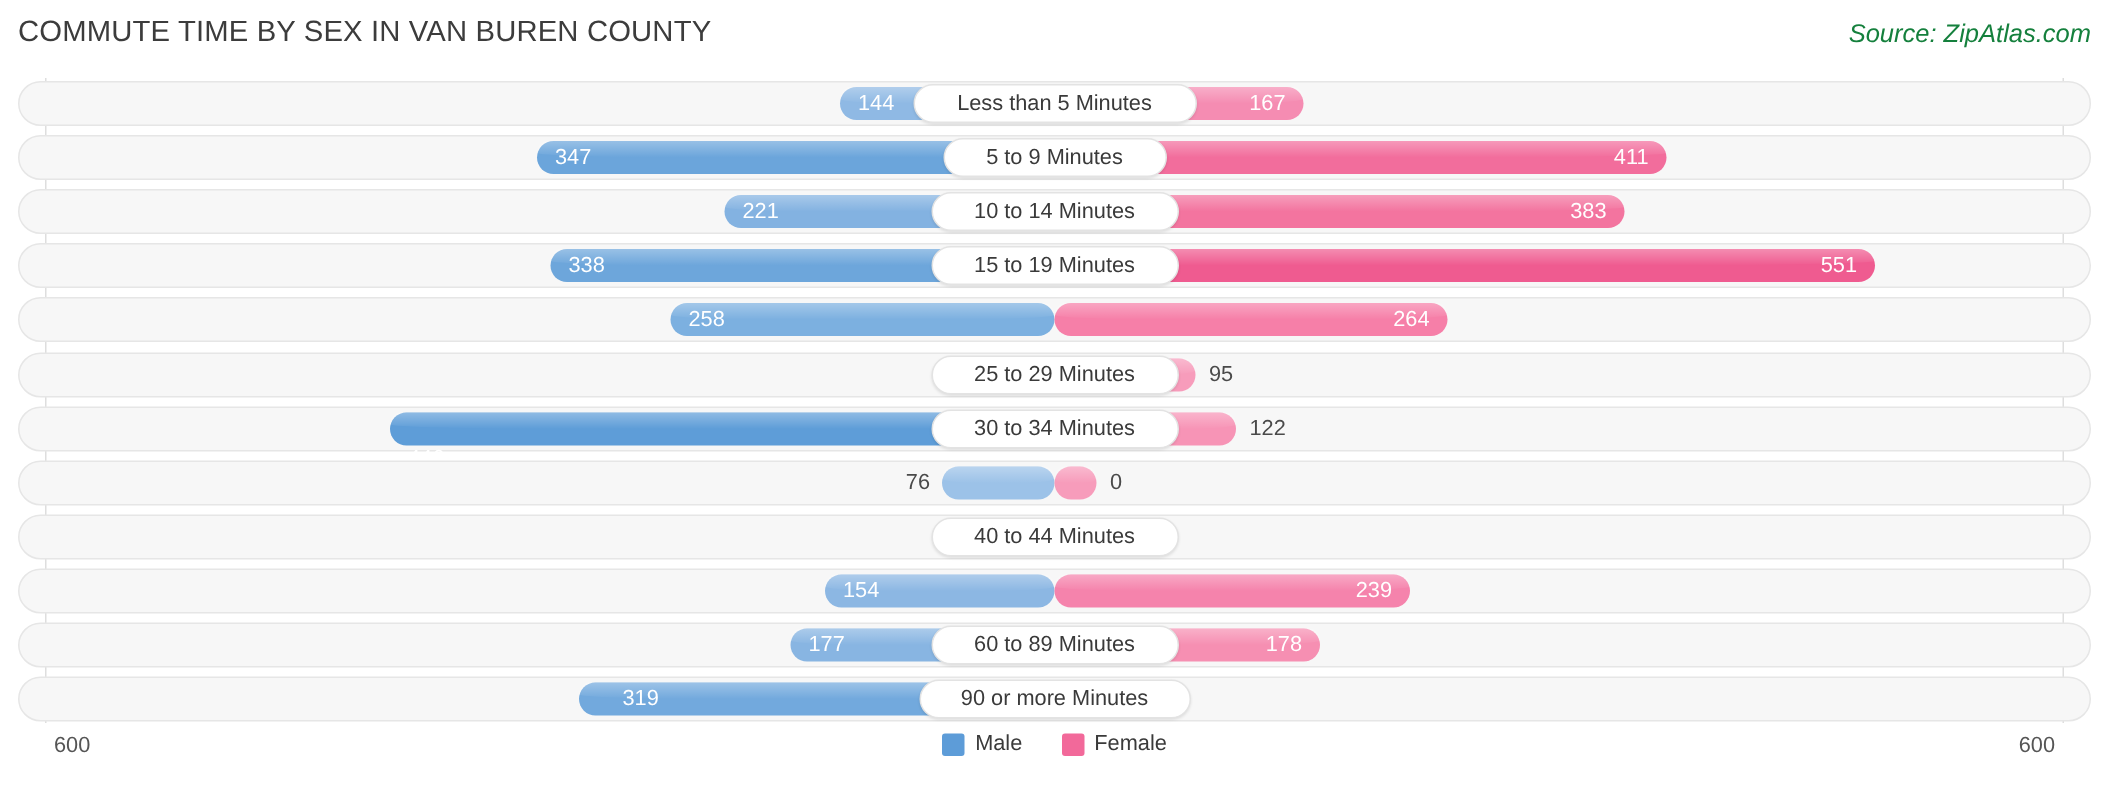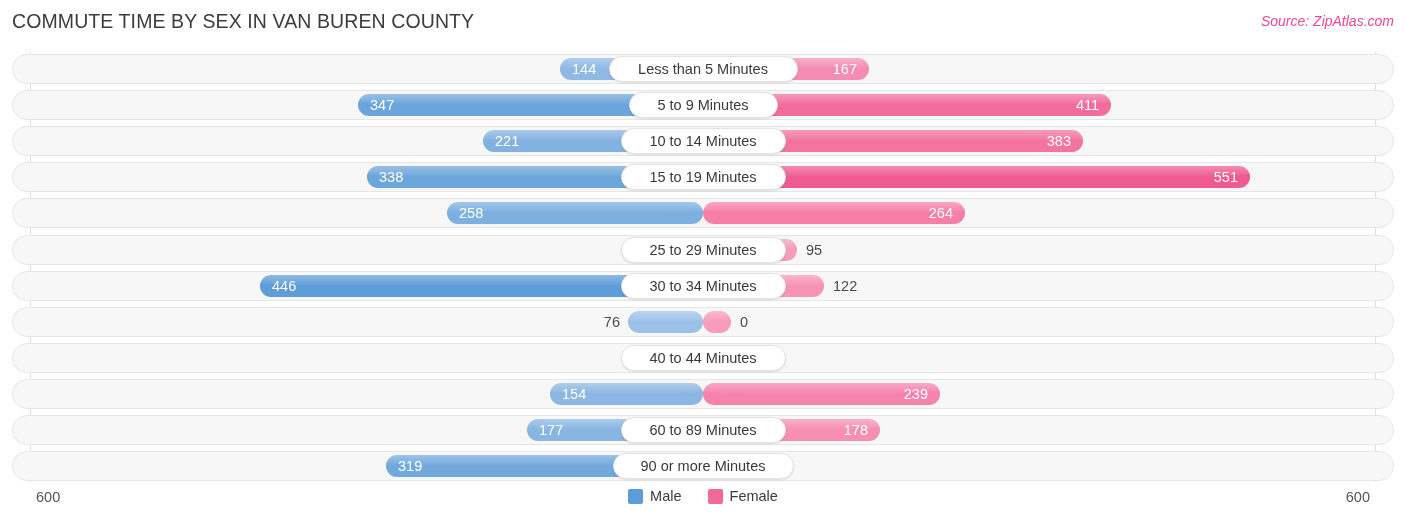--- a/index.html
+++ b/index.html
@@ -14,22 +14,22 @@
   #chart-root{position:relative;width:1406px;height:523px;}
 
   
   .title{
     position:absolute;left:12px;top:10px;
     font-size:19.5px;letter-spacing:.1px;
     color:#3c3c3c;white-space:nowrap;
   }
   .source{
     position:absolute;right:12px;top:13px;
-    font-size:14px;font-style:italic;
-    color:#ec4899;white-space:nowrap;
+    font-size:17px;font-style:italic;
+    color:#15803d;white-space:nowrap;
   }
 
   
   .plot{
     position:absolute;left:0;top:52px;
     width:1406px;height:430px;
   }
   .axis-line{
     position:absolute;top:0;width:1px;height:430px;
     background:#dedede;
@@ -196,21 +196,21 @@
       </div>
       <div class="row" style="top: 218.6px;">
         <div class="track"></div>
         <div class="bar bar-male" style="left: 248px; width: 443px; background: rgb(94, 157, 216);">
           <span class="bar-shine"></span>
         </div>
         <div class="bar bar-female" style="left: 691px; width: 121px; background: rgb(247, 148, 182);">
           <span class="bar-shine"></span>
         </div>
         <div class="cat-pill" style="left: 608.5px; width: 165px;">30 to 34 Minutes</div>
-        <div class="val val-in" style="left: 260px;">446</div>
+        <div class="val val-in" style="left: 260px; margin-top: 20px;">446</div>
         <div class="val val-out val-female-out" style="left: 821px; width: 58px;">122</div>
       </div>
       <div class="row" style="top: 254.7px;">
         <div class="track"></div>
         <div class="bar bar-male" style="left: 616px; width: 75px; background: rgb(156, 194, 232);">
           <span class="bar-shine"></span>
         </div>
         <div class="bar bar-female" style="left: 691px; width: 28px; background: rgb(247, 156, 187);">
           <span class="bar-shine"></span>
         </div>
@@ -254,21 +254,21 @@
       </div>
       <div class="row" style="top: 399.1px;">
         <div class="track"></div>
         <div class="bar bar-male" style="left: 374px; width: 317px; background: rgb(114, 169, 221);">
           <span class="bar-shine"></span>
         </div>
         <div class="bar bar-female" style="left: 691px; width: 57px; background: rgb(247, 156, 187);">
           <span class="bar-shine"></span>
         </div>
         <div class="cat-pill" style="left: 600.5px; width: 181px;">90 or more Minutes</div>
-        <div class="val val-in" style="left: 386px;">319</div>
+        <div class="val val-in" style="left: 403px;">319</div>
         <div class="val val-out val-female-out" style="left: 757px; width: 58px;">57</div>
       </div>
     </div>
 
   <div class="axis-label axis-label-left">600</div>
   <div class="axis-label axis-label-right">600</div>
 
   <div class="legend">
     <div class="legend-item">
       <span class="legend-swatch" id="sw-male" style="background: rgb(93, 156, 216);"></span>

